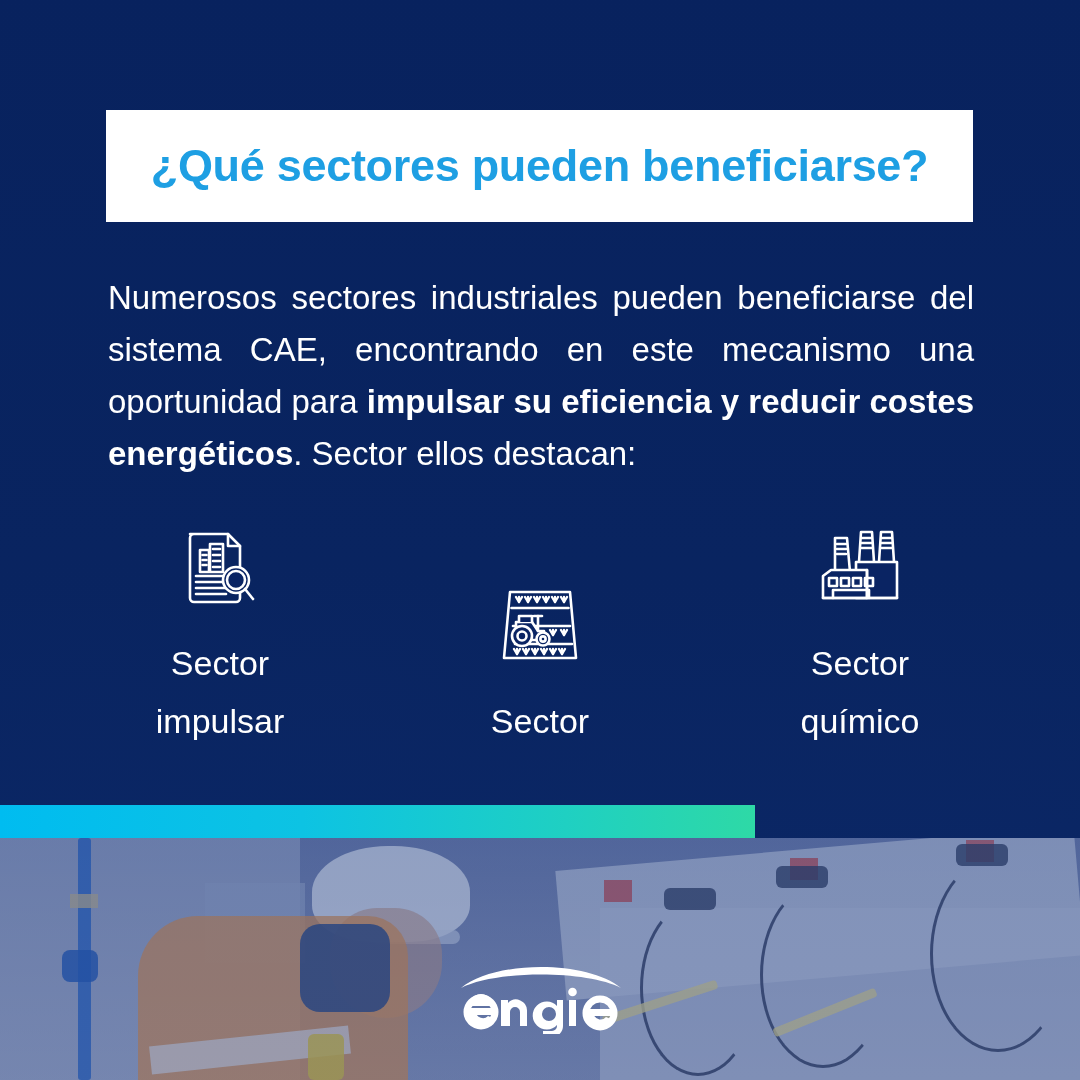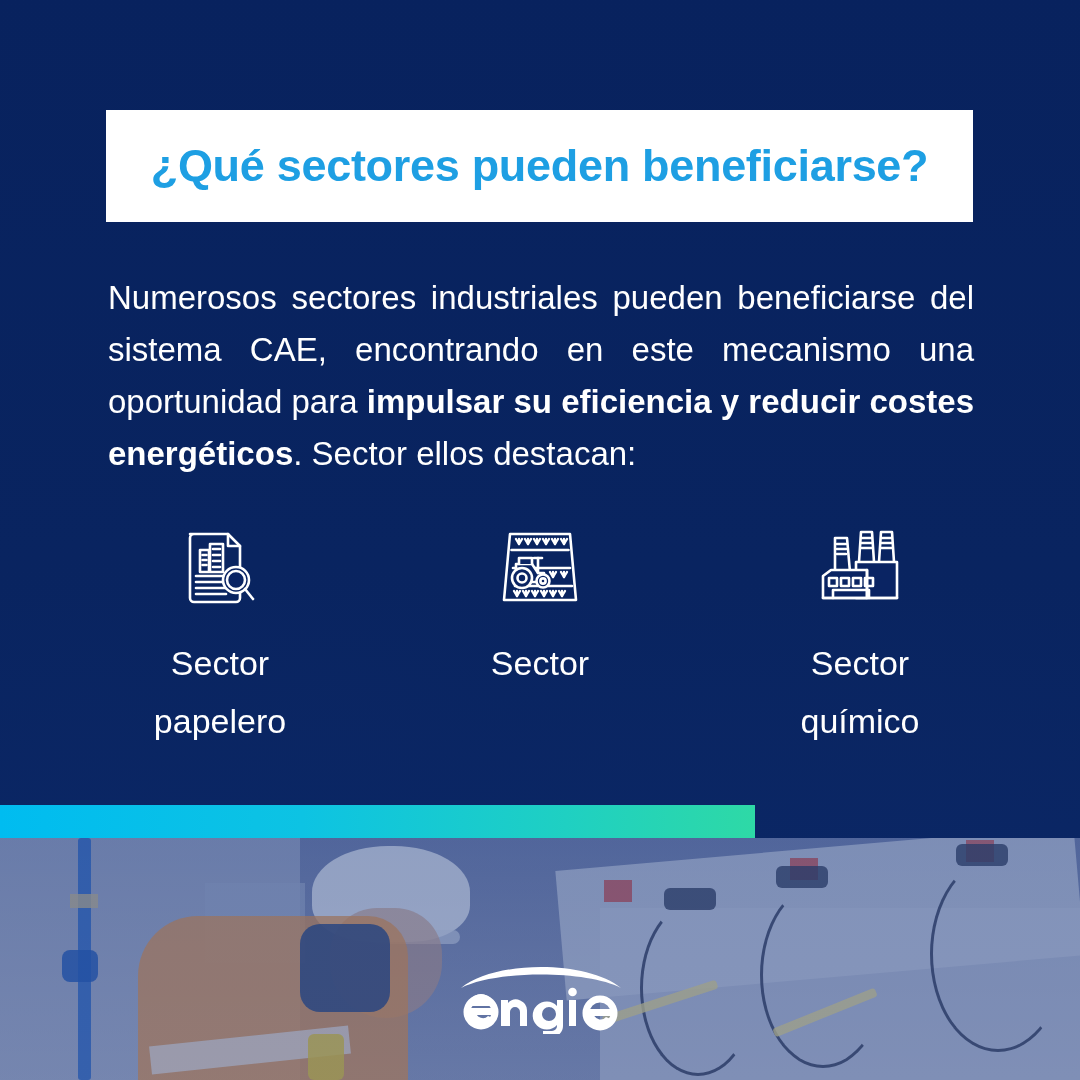--- a/index.html
+++ b/index.html
@@ -82,21 +82,21 @@
   .body-copy b { font-weight: bold; }
 
   
   .sectors {
     position: absolute;
     left: 60px;
     top: 520px;
     width: 960px;
     display: flex;
     justify-content: space-between;
-    align-items: flex-start;
+    align-items: flex-end;
   }
   .sector {
     width: 320px;
     display: flex;
     flex-direction: column;
     align-items: center;
   }
   .sector-icon {
     height: 92px;
     display: flex;
@@ -222,21 +222,21 @@
           <line x1="20" y1="60" x2="56" y2="60"></line>
           <line x1="20" y1="66" x2="56" y2="66"></line>
           <line x1="20" y1="72" x2="50" y2="72"></line>
           <circle cx="60" cy="58" r="13" fill="#0A2463"></circle>
           <circle cx="60" cy="58" r="9"></circle>
           <line x1="69" y1="67" x2="77" y2="77"></line>
         </svg>
       </div>
       <div class="sector-label">
         <span>Sector</span><br>
-        <span>papelero</span>
+        <span>impulsar</span>
       </div>
     </div>
 
     <div class="sector">
       <div class="sector-icon">
         <svg width="92" height="88" viewBox="0 0 92 88" fill="none" stroke="#ffffff" stroke-width="2.6" stroke-linecap="round" stroke-linejoin="round">
           <path d="M16 12 H76 L82 78 H10 Z"></path>
           <line x1="17.5" y1="28" x2="74.5" y2="28"></line>
           <line x1="19" y1="46" x2="76" y2="46"></line>
           <line x1="21" y1="64" x2="78" y2="64"></line>

